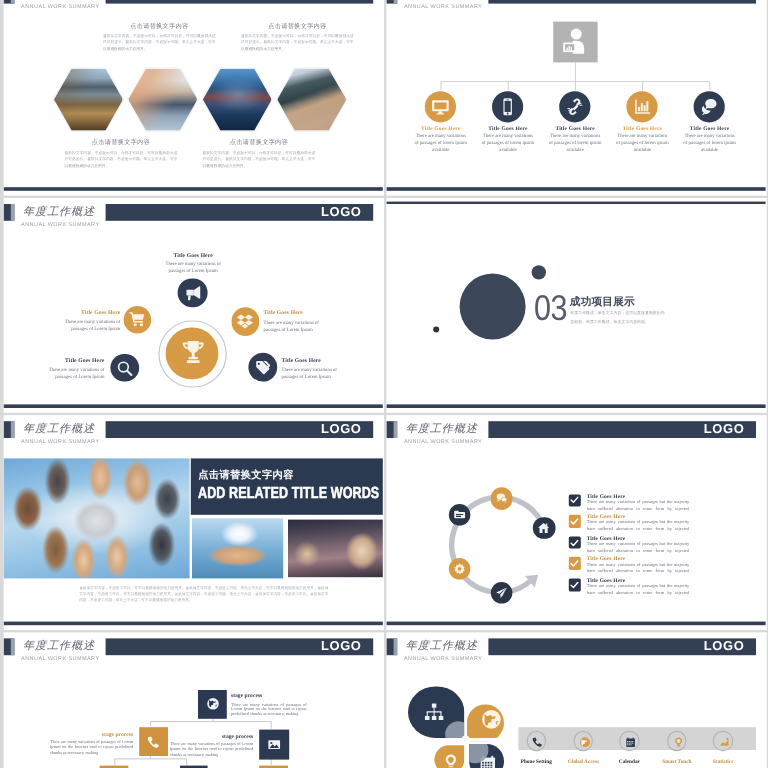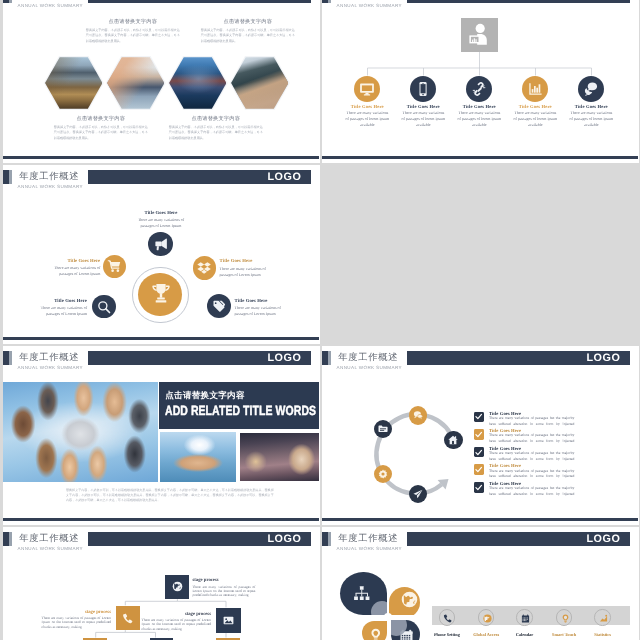--- a/index.html
+++ b/index.html
@@ -4,21 +4,21 @@
 <style>
 html,body{margin:0;padding:0;}
 body{width:640px;height:640px;background:#d9d9d9;font-family:"Liberation Sans",sans-serif;overflow:hidden;-webkit-font-smoothing:antialiased;text-rendering:geometricPrecision;}
 .grid{position:absolute;left:0;top:0;width:640px;height:640px;background:#d9d9d9;}
 .slide{position:absolute;background:#fff;overflow:hidden;width:317px;height:178.5px;}
 
 .hdr{position:absolute;left:0;top:0;width:315px;height:28px;}
 .hdr-mark{position:absolute;left:0.3px;top:4.7px;width:8.9px;height:14.1px;background:#333f54;}
 .hdr-mark:after{content:"";position:absolute;left:6.1px;top:0;width:2.8px;height:14.1px;background:#98a2ae;}
 .hdr-cn{position:absolute;left:16.4px;top:6px;font-size:9.3px;color:#5d636e;font-weight:400;letter-spacing:.7px;
-        line-height:11px;font-family:"Liberation Sans",sans-serif;white-space:nowrap;}
+        line-height:11px;font-family:"Liberation Sans",sans-serif;white-space:nowrap;font-style:italic;}
 .hdr-en{position:absolute;left:14.8px;top:19.2px;font-size:4.55px;color:#9aa0aa;letter-spacing:.38px;line-height:6px;white-space:nowrap;}
 .hdr-bar{position:absolute;left:85.5px;top:4.7px;right:6.5px;height:14.5px;background:#333f54;}
 .hdr-logo{position:absolute;right:10px;top:1.9px;font-size:10.8px;font-weight:700;color:#fff;letter-spacing:.5px;line-height:11px;}
 .ftr{position:absolute;left:0.3px;right:0.7px;bottom:4px;height:2.3px;background:#333f54;}
 
 
 .s1-cap{position:absolute;width:94px;text-align:center;}
 .s1-cap-t{font-size:5.2px;color:#6f7684;letter-spacing:.2px;margin-bottom:2.5px;}
 .s1-cap-b{font-size:3.1px;line-height:1.85;color:#9aa0ab;text-align:justify;}
 .s1-cap-tl{left:83px;top:34px;}
@@ -362,20 +362,30 @@
       <div class="t" style="color:#2f3c52">Title Goes Here</div>
       <div class="b" style="text-align:right">There are many variations of passages of Lorem Ipsum</div>
     </div>
     <div class="s3-lab" style="left:231.8px;top:133.8px;text-align:left;">
       <div class="t" style="color:#2f3c52">Title Goes Here</div>
       <div class="b" style="text-align:left">There are many variations of passages of Lorem Ipsum</div>
     </div>
     <div class="ftr"></div>
   </div>
 
+  <div class="slide s4" id="s4" style="left:321.8px;top:165px;">
+    <div class="topline"></div>
+    <div class="bigdot"></div>
+    <div class="mdot"></div>
+    <div class="sdot"></div>
+    <div class="num">03</div>
+    <div class="ttl">成功项目展示</div>
+    <div class="bod">年度工作概述，单击文字内容，也可以直接复制您的内容粘贴。年度工作概述，单击文字内容粘贴。</div>
+    <div class="botline"></div>
+  </div>
 
   <div class="slide" id="s5" style="left:2.8px;top:346px;">
     <div class="hdr">
       <div class="hdr-mark"></div>
       <div class="hdr-cn">年度工作概述</div>
       <div class="hdr-en">ANNUAL WORK SUMMARY</div>
       <div class="hdr-bar">
         <div class="hdr-logo">LOGO</div>
       </div>
     </div>

